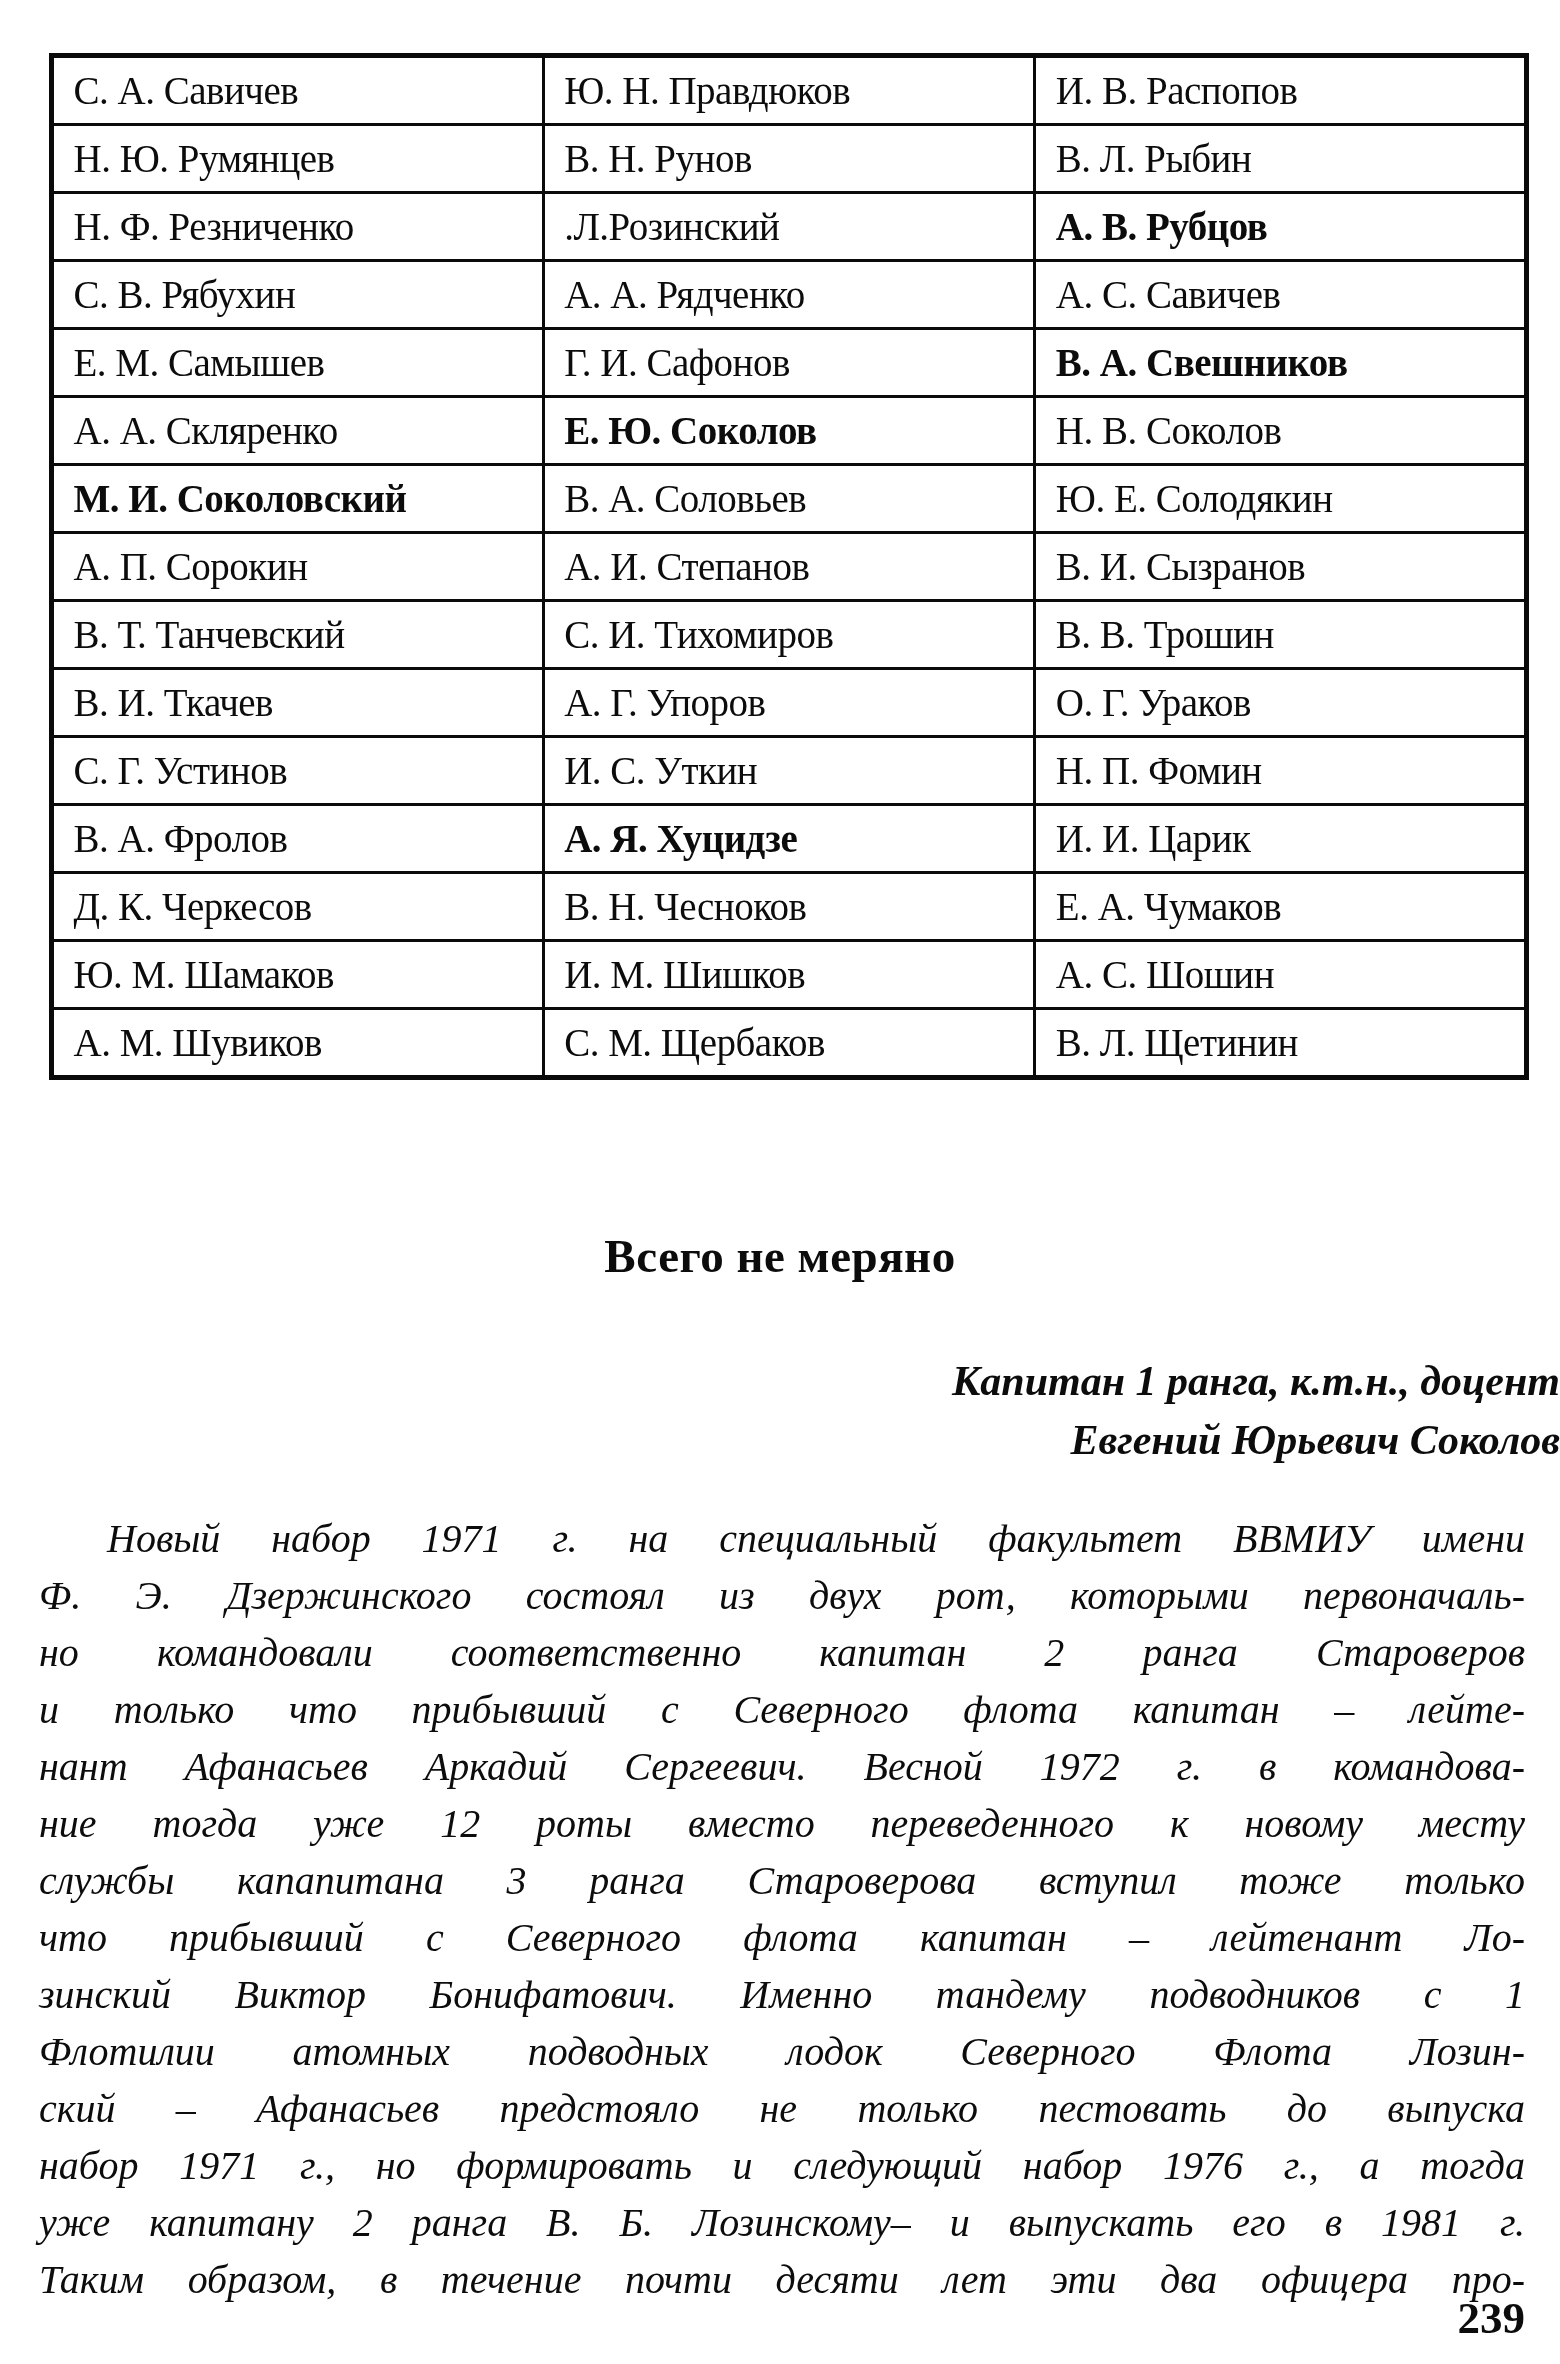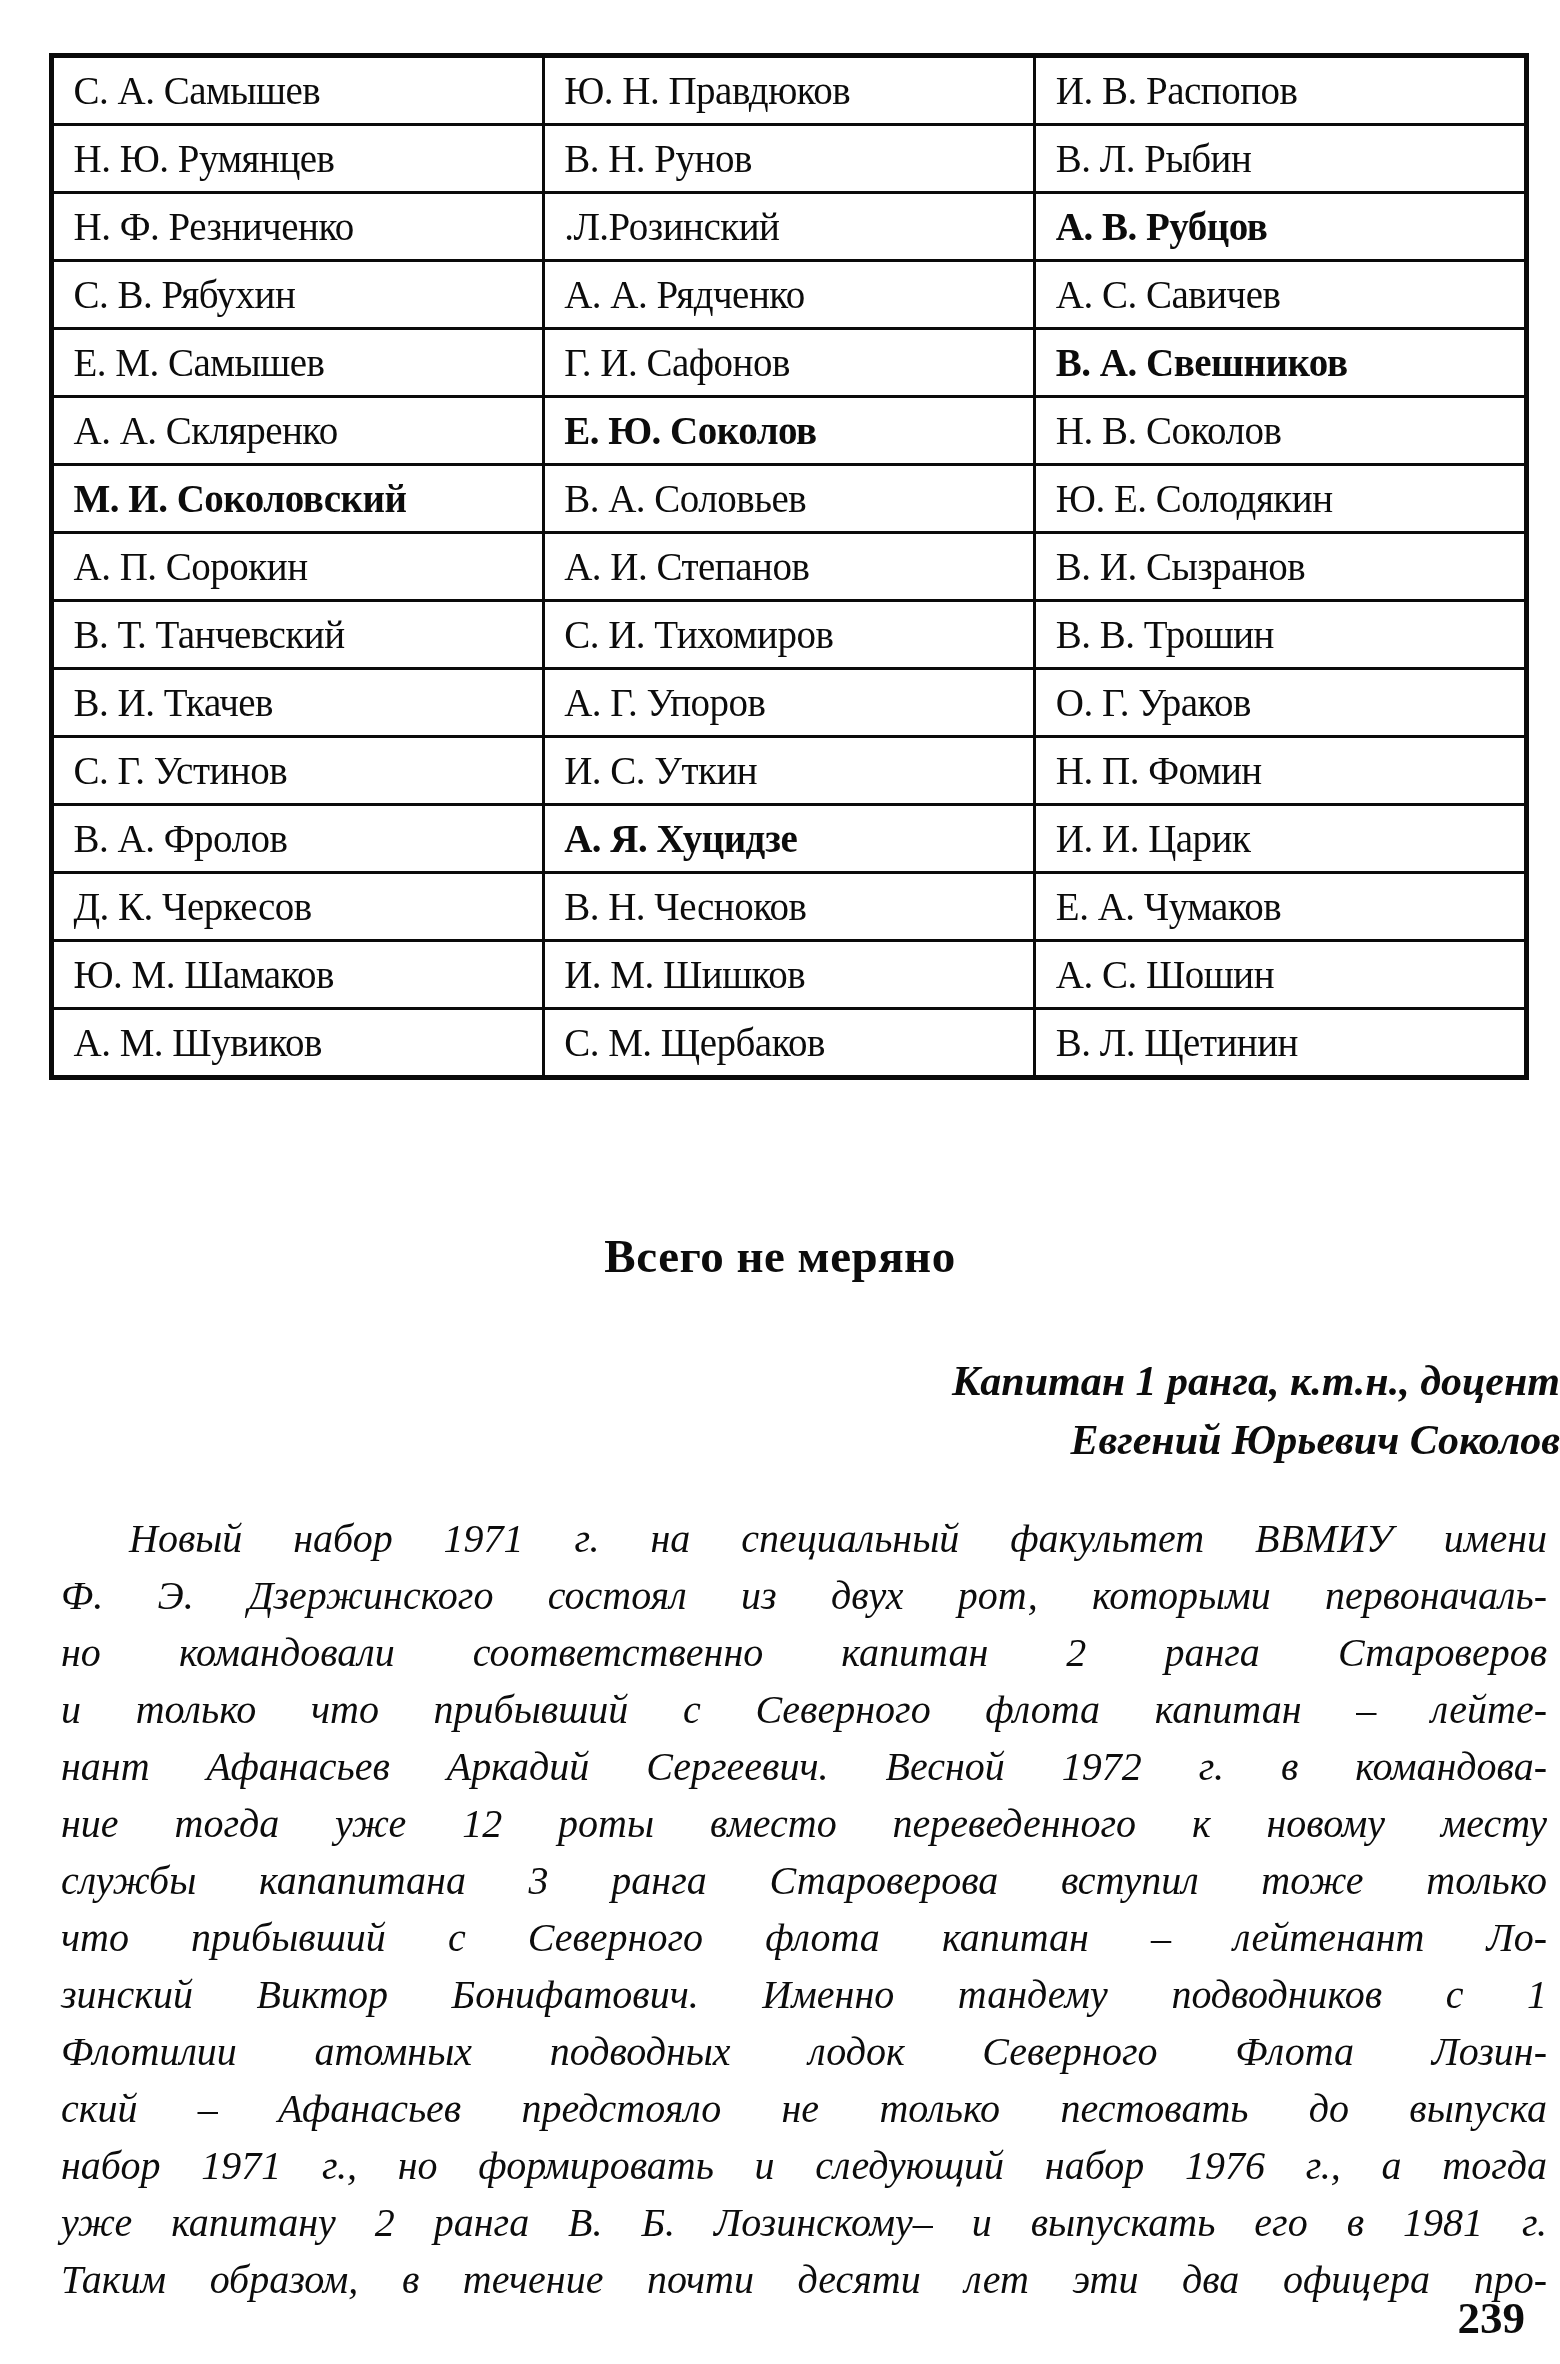--- a/index.html
+++ b/index.html
@@ -30,40 +30,40 @@
     line-height: 55px; letter-spacing: 0.5px;
   }
   .byline {
     position: absolute; top: 1352px; left: 0; width: 100%;
     text-align: right; font-size: 42px;
     font-weight: bold; font-style: italic;
     line-height: 59px;
   }
   .body-text {
     position: absolute; top: 1510px; left: 39px; width: 1486px;
-    font-size: 40px; font-style: italic; line-height: 57px; margin-left: 22px;
+    font-size: 40px; font-style: italic; line-height: 57px;
   }
   .body-text .line {
     height: 57px;
     text-align: justify;
     text-align-last: justify;
   }
   .body-text .line.indent { text-indent: 68px; }
   .page-number {
     position: absolute; top: 2292px; right: 35px;
     font-size: 45px; font-weight: bold; font-style: normal;
   }
 </style>
 </head>
 <body>
 
 <table class="names-table">
   <tbody>
     <tr>
-        <td>С. А. Самышев</td>
+        <td>С. А. Савичев</td>
         <td>Ю. Н. Правдюков</td>
         <td>И. В. Распопов</td>
       </tr>
     <tr>
         <td>Н. Ю. Румянцев</td>
         <td>В. Н. Рунов</td>
         <td>В. Л. Рыбин</td>
       </tr>
     <tr>
         <td>Н. Ф. Резниченко</td>

